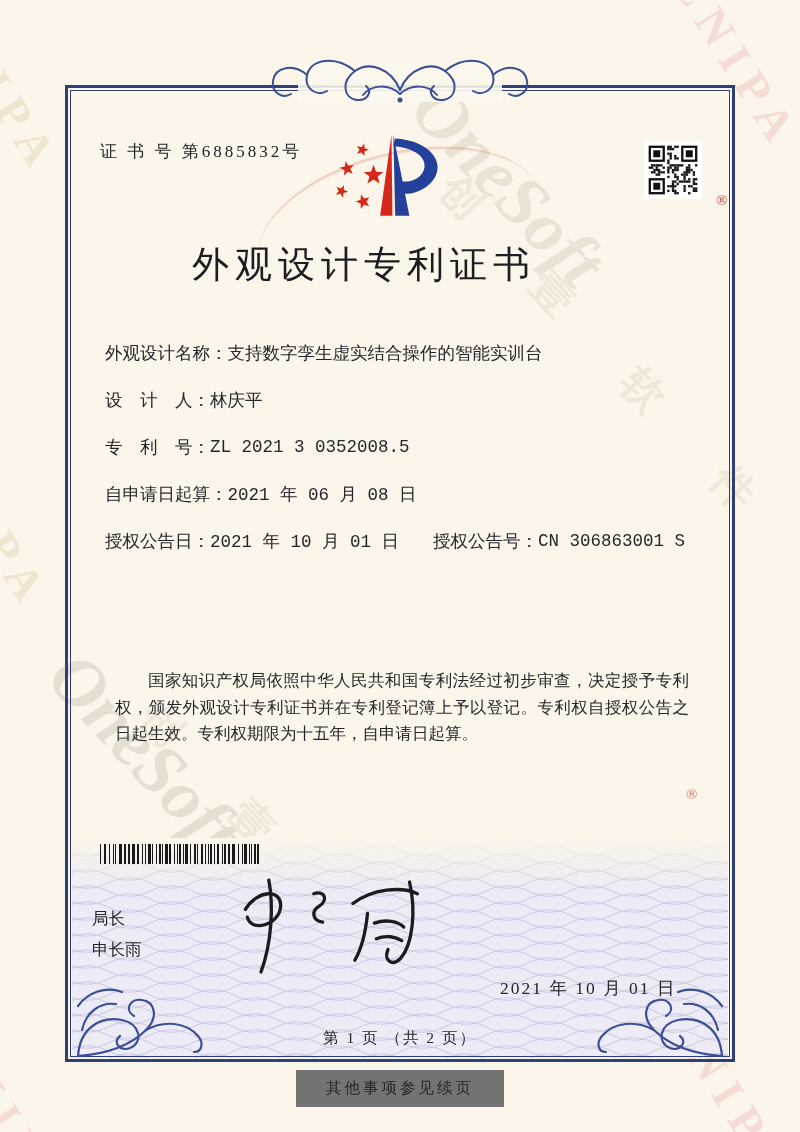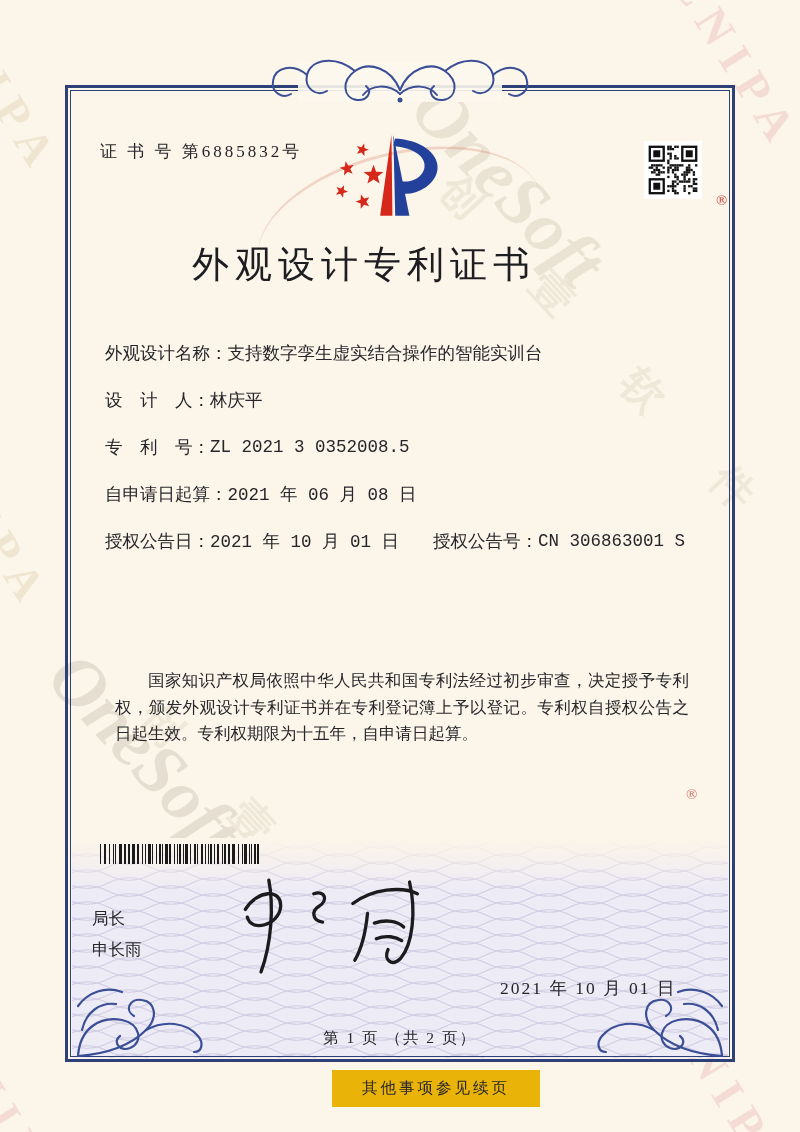--- a/index.html
+++ b/index.html
@@ -63,21 +63,21 @@
          line-height:26.5px;text-align:justify;}
   .paras p{margin:11px;text-indent:2em;}
   .barcode{position:absolute;left:100px;top:844px;}
   .signer{position:absolute;left:92px;top:903px;font-size:16.5px;line-height:31px;
           font-family:"Liberation Sans","DejaVu Sans",sans-serif;}
   .sig{position:absolute;left:218px;top:872px;}
   .issue-date{position:absolute;left:500px;top:976px;font-size:17.5px;letter-spacing:2px;}
   .page-no{position:absolute;left:0;top:1028px;width:800px;text-align:center;
            font-size:15.5px;letter-spacing:2px;}
   .footer-note{position:absolute;left:50%;top:1070px;transform:translateX(-50%);
-           background:#eab308;padding:8px 30px;font-size:15.5px;letter-spacing:3px;margin-left:36px;}
+           background:#737373;padding:8px 30px;font-size:15.5px;letter-spacing:3px;}
 </style>
 </head>
 <body>
 
 <div class="page">
 
   <div class="wm wm-cnipa wm-beige wm1">CNIPA</div>
   <div class="wm wm-onesoft wm2">OneSoft</div>
   <div class="wm wm-cy wm2b">创 壹 软 件</div>
   <div class="wm wm-cnipa wm-pink wm3">CNIPA</div>

